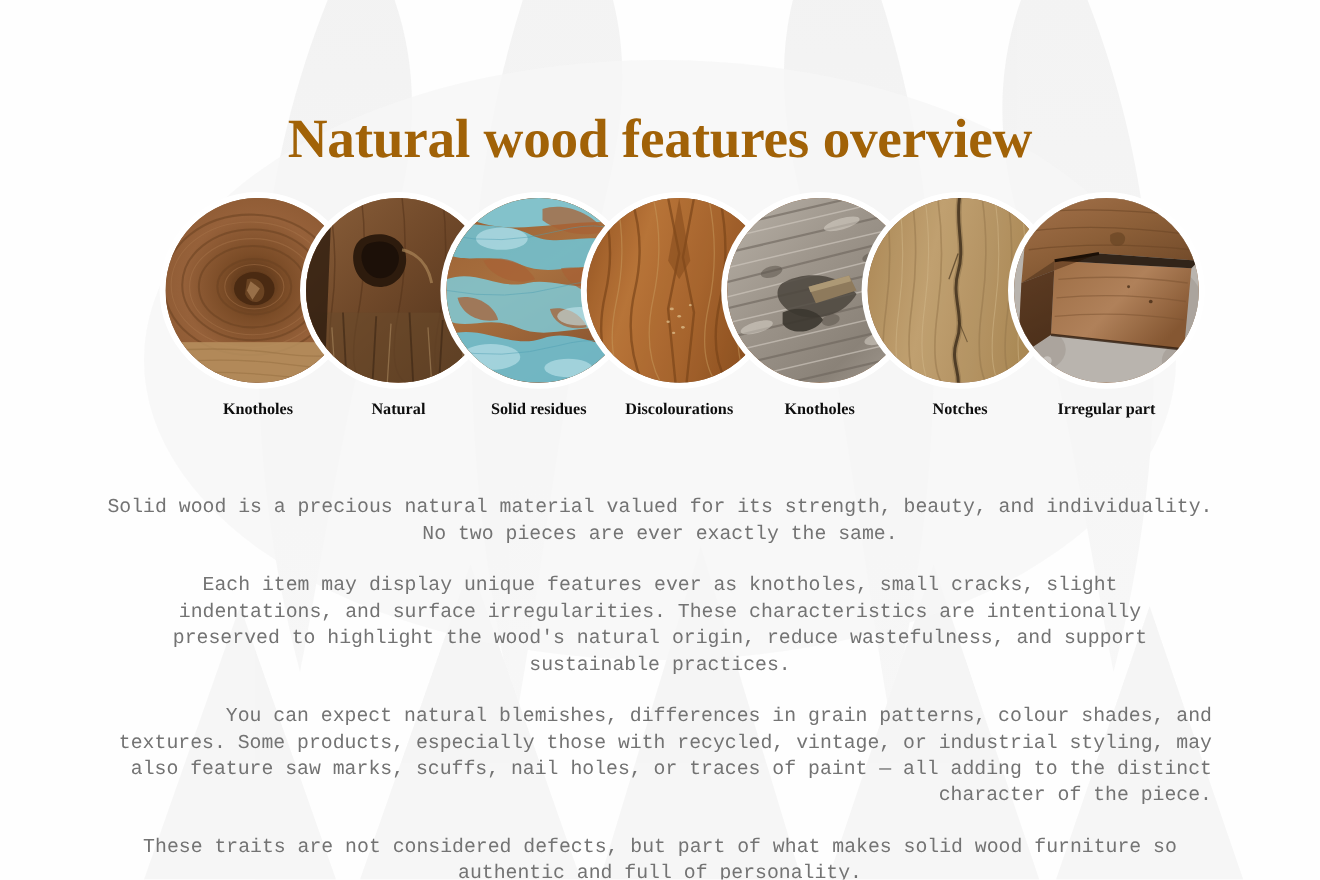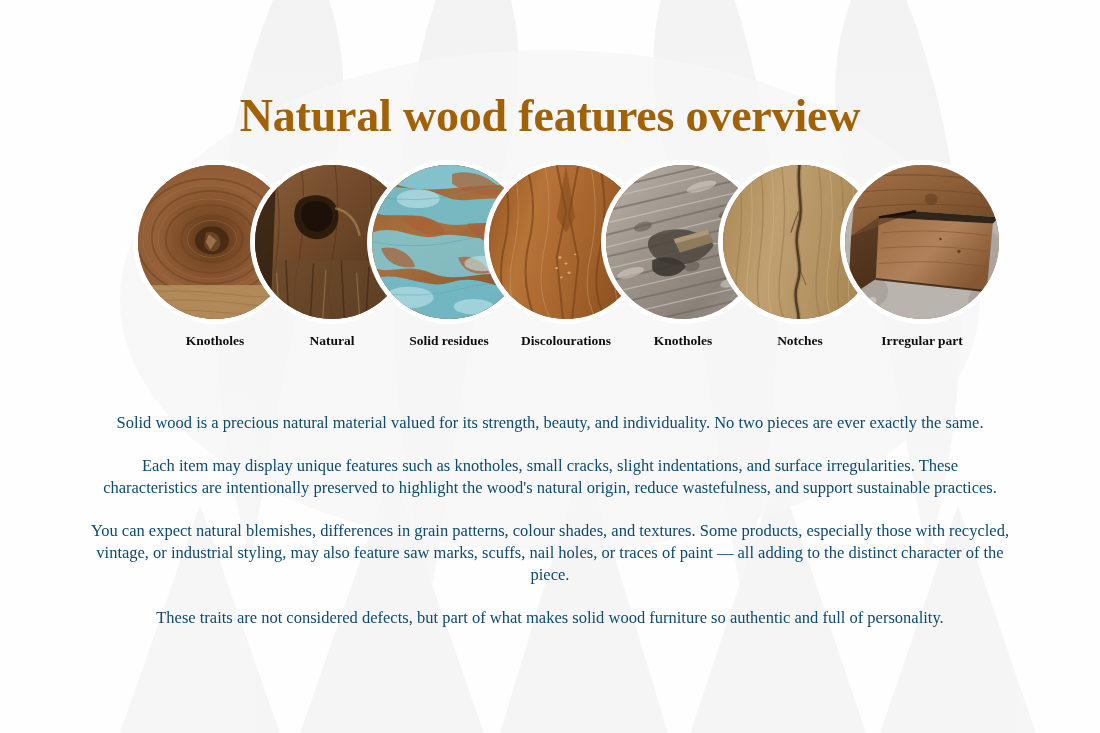--- a/index.html
+++ b/index.html
@@ -98,27 +98,27 @@
   .copy {
     position: absolute;
     left: 50px;
     top: 412px;
     width: 1000px;
     text-align: center;
   }
   .para {
     font-size: 16.5px;
     line-height: 22px;
-    color: #0c4a6e;
+    color: #737373;
     margin: 0 0 21px 0;
-    font-family: Liberation Serif, serif;
+    font-family: Liberation Mono, monospace;
   }
   .para.p1 { width: 940px; margin-left: auto; margin-right: auto; }
   .para.p2 { width: 900px; margin-left: auto; margin-right: auto; }
-  .para.p3 { width: 920px; margin-left: auto; margin-right: auto; }
+  .para.p3 { width: 920px; margin-left: auto; margin-right: auto; text-align: right; }
   .para.p4 { width: 900px; margin-left: auto; margin-right: auto; margin-bottom: 0; }
 </style>
 </head>
 <body>
 
 <svg class="watermark" viewBox="0 0 1100 733" preserveAspectRatio="none" aria-hidden="true">
   <defs>
     <linearGradient id="wmFade" x1="0" y1="0" x2="0" y2="1">
       <stop offset="0%" stop-color="#f2f2f2"></stop>
       <stop offset="100%" stop-color="#f7f7f7"></stop>
@@ -461,18 +461,18 @@
           </svg>
         </div>
       </div>
       <div class="caption" style="left:-18px;width:200px;">Irregular part</div>
     </div>
 
   </div>
 
   <div class="copy">
     <p class="para p1">Solid wood is a precious natural material valued for its strength, beauty, and individuality. No two pieces are ever exactly the same.</p>
-    <p class="para p2">Each item may display unique features such as knotholes, small cracks, slight indentations, and surface irregularities. These characteristics are intentionally preserved to highlight the wood's natural origin, reduce wastefulness, and support sustainable practices.</p>
+    <p class="para p2">Each item may display unique features ever as knotholes, small cracks, slight indentations, and surface irregularities. These characteristics are intentionally preserved to highlight the wood's natural origin, reduce wastefulness, and support sustainable practices.</p>
     <p class="para p3">You can expect natural blemishes, differences in grain patterns, colour shades, and textures. Some products, especially those with recycled, vintage, or industrial styling, may also feature saw marks, scuffs, nail holes, or traces of paint — all adding to the distinct character of the piece.</p>
     <p class="para p4">These traits are not considered defects, but part of what makes solid wood furniture so authentic and full of personality.</p>
   </div>
 
 </div>
 
 </body></html>

